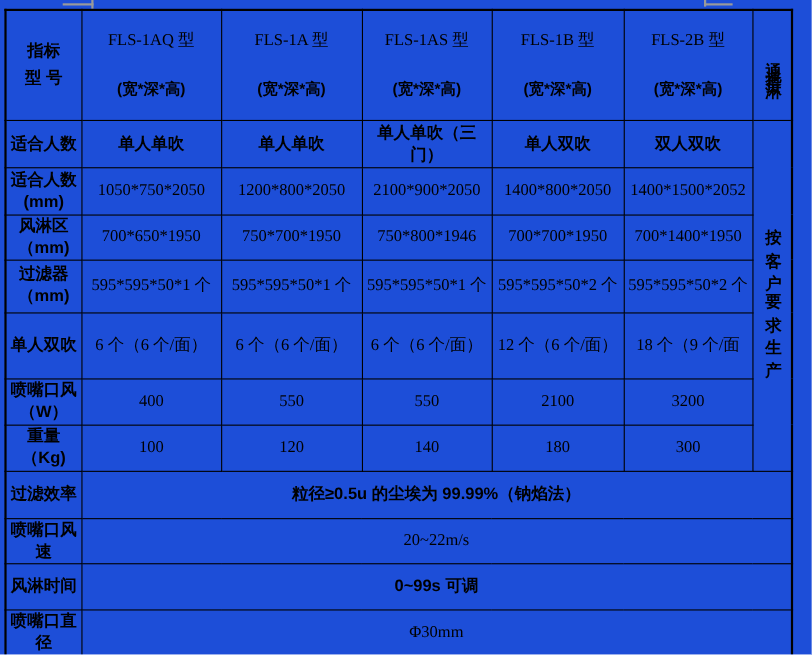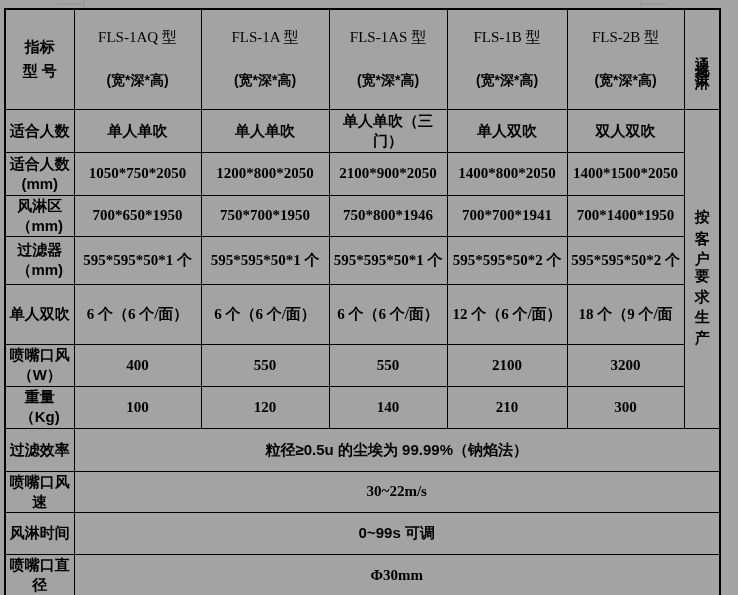--- a/index.html
+++ b/index.html
@@ -7,21 +7,21 @@
     padding: 0;
     background: #ffffff;
     width: 738px;
     height: 595px;
     font-family: "Liberation Sans", sans-serif;
   }
   .page {
     position: relative;
     width: 738px;
     height: 595px;
-    background: #a3a3a3;
+    background: #1d4ed8;
     overflow: hidden;
   }
   
   .mark { position: absolute; background: #9a9a9a; }
   .mark-left-h  { left: 57px;  top: 3px; width: 28px; height: 2px; }
   .mark-left-v  { left: 83px;  top: 0px; width: 2px;  height: 8px; }
   .mark-right-h { left: 641px; top: 3px; width: 25px; height: 2px; }
   .mark-right-v { left: 640px; top: 0px; width: 2px;  height: 6px; }
 
   table.spec {
@@ -43,21 +43,21 @@
   }
   .lbl {
     font-family: "Liberation Sans", sans-serif;
     font-weight: bold;
     font-size: 15px;
     line-height: 20px;
     white-space: pre-line;
   }
   .val {
     font-family: "Liberation Serif", serif;
-    font-weight: bold;
+    font-weight: normal;
     font-size: 15px;
     line-height: 19px;
     margin-top: 44px;
   }
   .model-name {
     font-family: "Liberation Serif", serif;
     font-weight: normal;
     font-size: 15px;
     line-height: 23px;
   }
@@ -155,32 +155,32 @@
 
     <tr style="height:43px">
       <td>
         <span class="lbl unit-line">适合人数</span>
         <span class="lbl unit-line u">(mm)</span>
       </td>
       <td class="val">1050*750*2050</td>
       <td class="val">1200*800*2050</td>
       <td class="val">2100*900*2050</td>
       <td class="val">1400*800*2050</td>
-      <td class="val">1400*1500*2050</td>
+      <td class="val">1400*1500*2052</td>
     </tr>
 
     <tr style="height:41px">
       <td>
         <span class="lbl unit-line">风淋区</span>
         <span class="lbl unit-line u">（mm)</span>
       </td>
       <td class="val">700*650*1950</td>
       <td class="val">750*700*1950</td>
       <td class="val">750*800*1946</td>
-      <td class="val">700*700*1941</td>
+      <td class="val">700*700*1950</td>
       <td class="val">700*1400*1950</td>
     </tr>
 
     <tr style="height:48px">
       <td>
         <span class="lbl unit-line">过滤器</span>
         <span class="lbl unit-line u">（mm)</span>
       </td>
       <td class="val">595*595*50*1 个</td>
       <td class="val">595*595*50*1 个</td>
@@ -208,33 +208,33 @@
       <td class="val">550</td>
       <td class="val">2100</td>
       <td class="val">3200</td>
     </tr>
 
     <tr style="height:42px">
       <td class="lbl u">重量（Kg)</td>
       <td class="val">100</td>
       <td class="val">120</td>
       <td class="val">140</td>
-      <td class="val">210</td>
+      <td class="val">180</td>
       <td class="val">300</td>
     </tr>
 
     <tr style="height:43px">
       <td class="lbl">过滤效率</td>
       <td class="lbl" colspan="6">粒径≥0.5u 的尘埃为 99.99%（钠焰法）</td>
     </tr>
 
     <tr style="height:40px">
       <td class="lbl">喷嘴口风
 速</td>
-      <td class="val" colspan="6">30~22m/s</td>
+      <td class="val" colspan="6">20~22m/s</td>
     </tr>
 
     <tr style="height:42px">
       <td class="lbl">风淋时间</td>
       <td class="lbl" colspan="6">0~99s 可调</td>
     </tr>
 
     <tr style="height:43px">
       <td class="lbl">喷嘴口直
 径</td>

